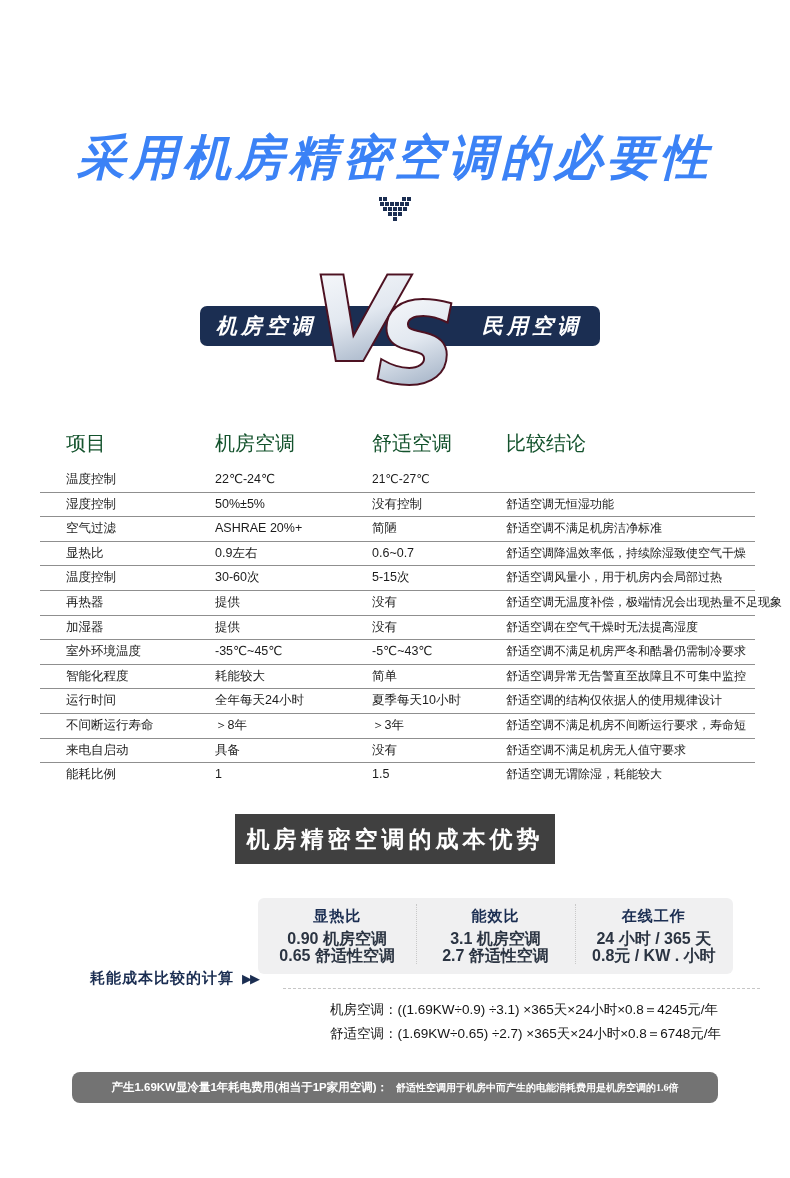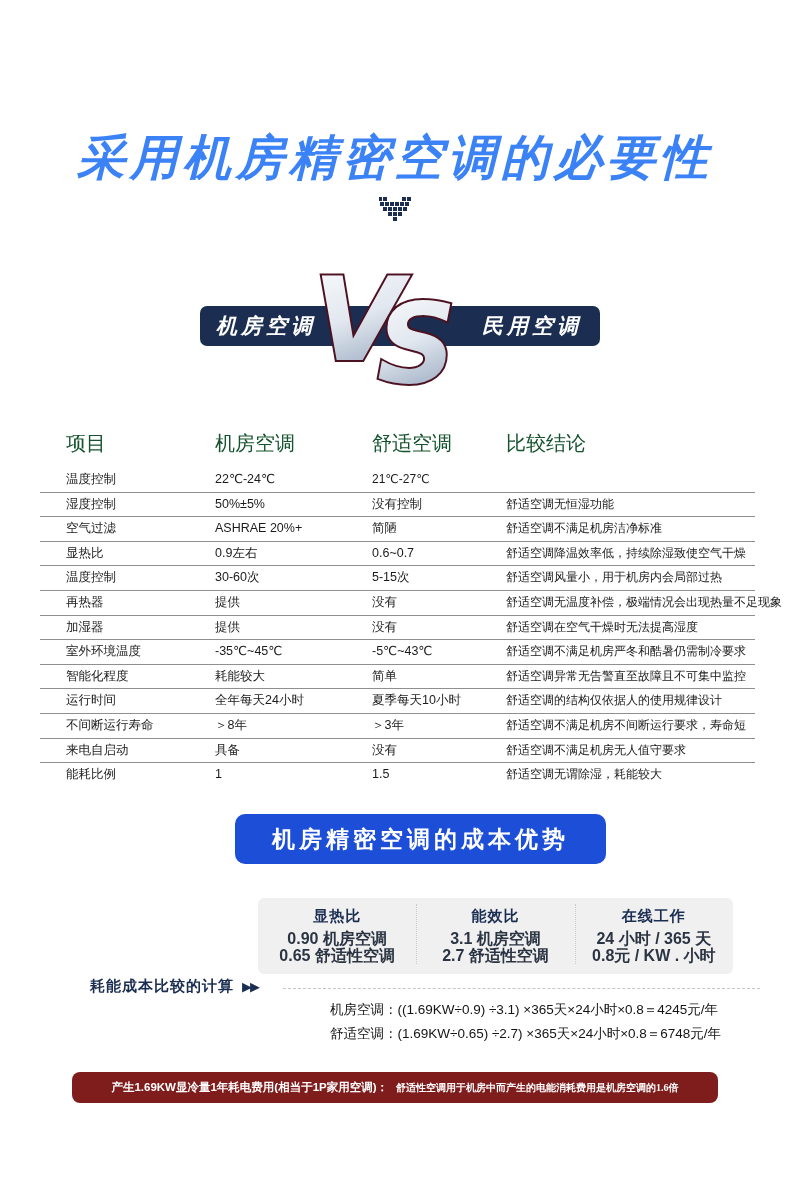--- a/index.html
+++ b/index.html
@@ -46,46 +46,46 @@
   .t-row{
     display:grid;grid-template-columns:175px 157px 134px 1fr;
     height:23.6px;line-height:23.6px;font-size:12.5px;color:#1b1b1b;
     border-bottom:1px solid #8f8f8f;white-space:nowrap;
   }
   .t-row:last-child{border-bottom:none;}
   .t-row .cell:first-child{padding-left:26px;}
   .t-row .cell:last-child{font-size:12px;}
   
   .cost-title{
-    position:absolute;left:235px;top:814px;width:371px;height:50px;
-    background:#1d4ed8;border-radius:10px;color:#fff;font-weight:bold;
+    position:absolute;left:235px;top:814px;width:320px;height:50px;
+    background:#404040;border-radius:0;color:#fff;font-weight:bold;
     font-size:23px;letter-spacing:4px;display:flex;align-items:center;justify-content:center;
     white-space:nowrap;
   }
   .stats-box{
     position:absolute;left:258px;top:898px;width:475px;height:76px;
     background:#f0f0f1;border-radius:6px;display:flex;
   }
   .stat-col{flex:1;text-align:center;padding-top:9px;position:relative;}
   .stat-col + .stat-col::before{
     content:'';position:absolute;left:0;top:6px;bottom:10px;border-left:1px dotted #c9c9c9;
   }
   .stat-label{font-size:15px;font-weight:bold;color:#1b2e52;margin-bottom:4px;letter-spacing:1px;}
   .stat-line{font-size:16px;font-weight:bold;color:#2b3442;line-height:17px;white-space:nowrap;}
   .calc-label{
     position:absolute;left:90px;top:969px;font-size:15px;font-weight:bold;color:#1b2e52;
-    letter-spacing:1px;white-space:nowrap;margin-top:8px;
+    letter-spacing:1px;white-space:nowrap;
   }
   .calc-arrows{font-size:13px;margin-left:8px;letter-spacing:-2px;color:#1b2e52;}
   .dash-line{position:absolute;left:283px;top:988px;width:477px;border-top:1px dashed #c6c6c6;}
   .formulas{position:absolute;left:330px;top:998px;font-size:13.5px;color:#141414;line-height:24px;white-space:nowrap;}
   
   .bottom-banner{
     position:absolute;left:72px;top:1072px;width:646px;height:31px;
-    background:#7f1d1d;border-radius:8px;color:#fff;
+    background:#737373;border-radius:8px;color:#fff;
     display:flex;align-items:center;justify-content:center;gap:8px;
     white-space:nowrap;padding:0;box-sizing:border-box;
   }
   .banner-prefix{font-size:11.5px;font-weight:bold;}
   .banner-highlight{font-size:10px;font-weight:bold;font-family:Liberation Serif, serif;}
 </style>
 </head>
 <body>
 
 <div id="page">

